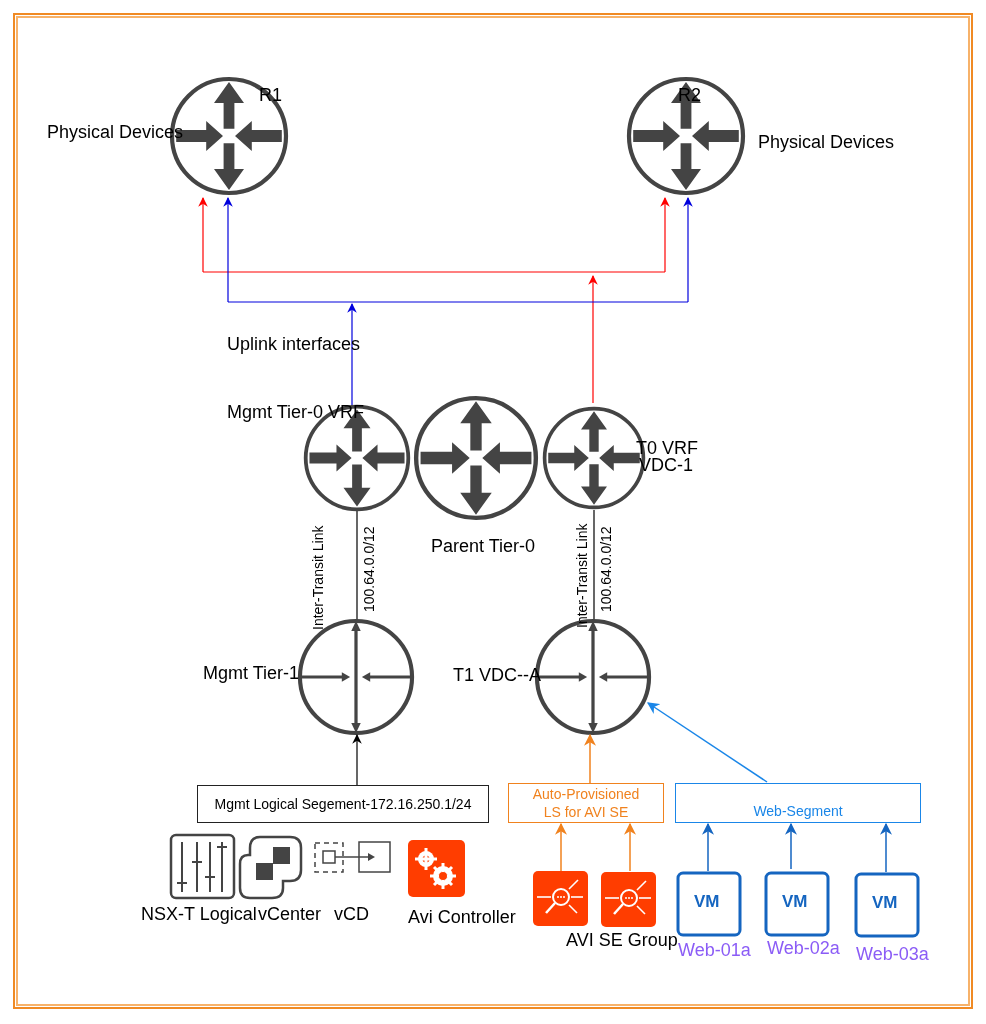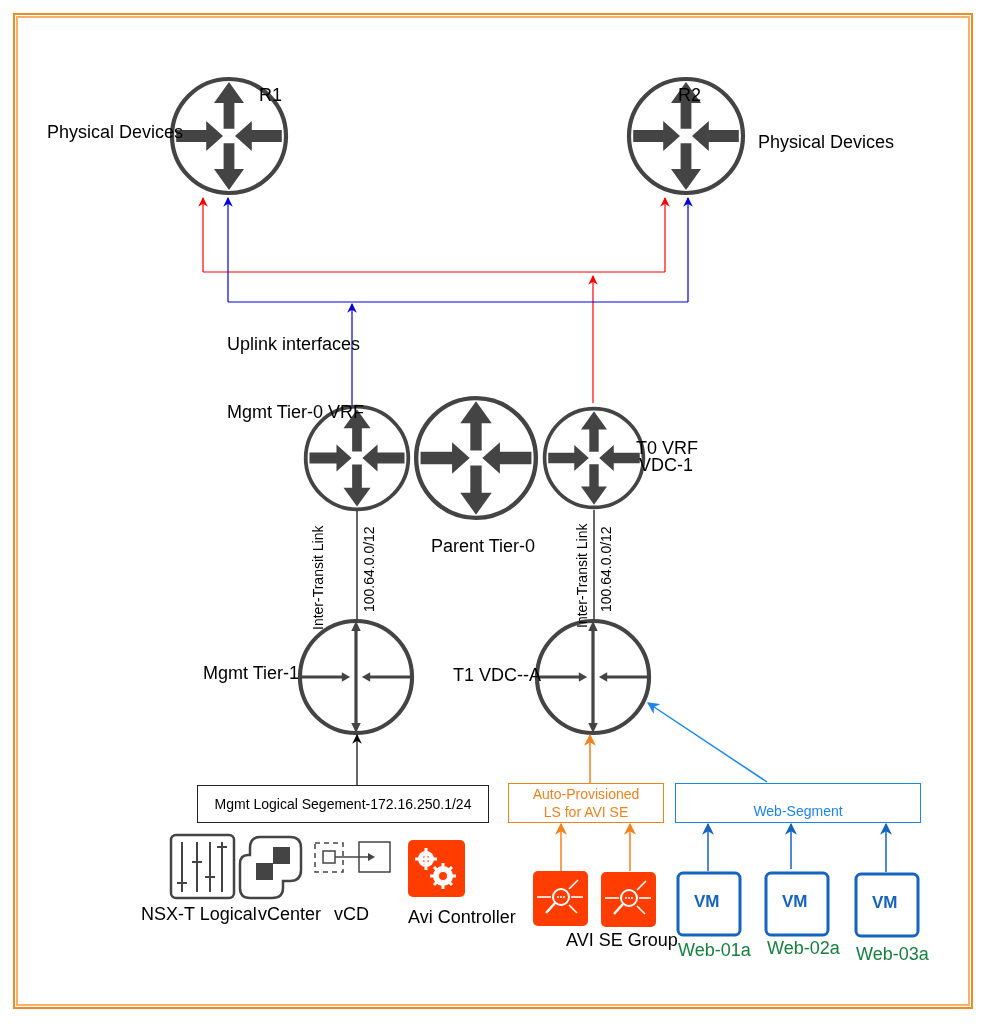--- a/index.html
+++ b/index.html
@@ -2,21 +2,21 @@
 <html><head>
 <meta charset="utf-8">
 <style>
   html, body { margin:0; padding:0; background:#ffffff; }
   body { width:986px; height:1024px; position:relative; overflow:hidden; font-family:"Liberation Sans", sans-serif; }
   .frame-outer { position:absolute; left:13px; top:13px; width:960px; height:996px; border:2px solid #f08a24; box-sizing:border-box; }
   .frame-inner { position:absolute; left:16px; top:16px; width:954px; height:990px; border:2px solid #f7b26a; box-sizing:border-box; }
   svg#diagram { position:absolute; left:0; top:0; }
   .lbl { position:absolute; font-size:18px; color:#000; white-space:nowrap; line-height:17px; }
   .lbl-c { text-align:center; }
-  .blue-t { color:#15803d; }
+  .blue-t { color:#8b5cf6; }
   .rot { position:absolute; font-size:14px; white-space:nowrap; transform-origin:0 0; transform:rotate(-90deg); line-height:17px; }
   .box { position:absolute; box-sizing:border-box; text-align:center; font-size:14px; line-height:18px; }
   .mgmt-seg { left:197px; top:785px; width:292px; height:38px; border:1.5px solid #222; padding-top:9px; }
   .avi-ls { left:508px; top:783px; width:156px; height:40px; border:1.5px solid #f0821e; color:#f0821e; padding-top:1px; }
   .web-seg { left:675px; top:783px; width:246px; height:40px; border:1.5px solid #1a86e8; color:#1a86e8; padding-top:18px; }
 </style>
 </head>
 <body>
 
 <div class="frame-outer"></div>

